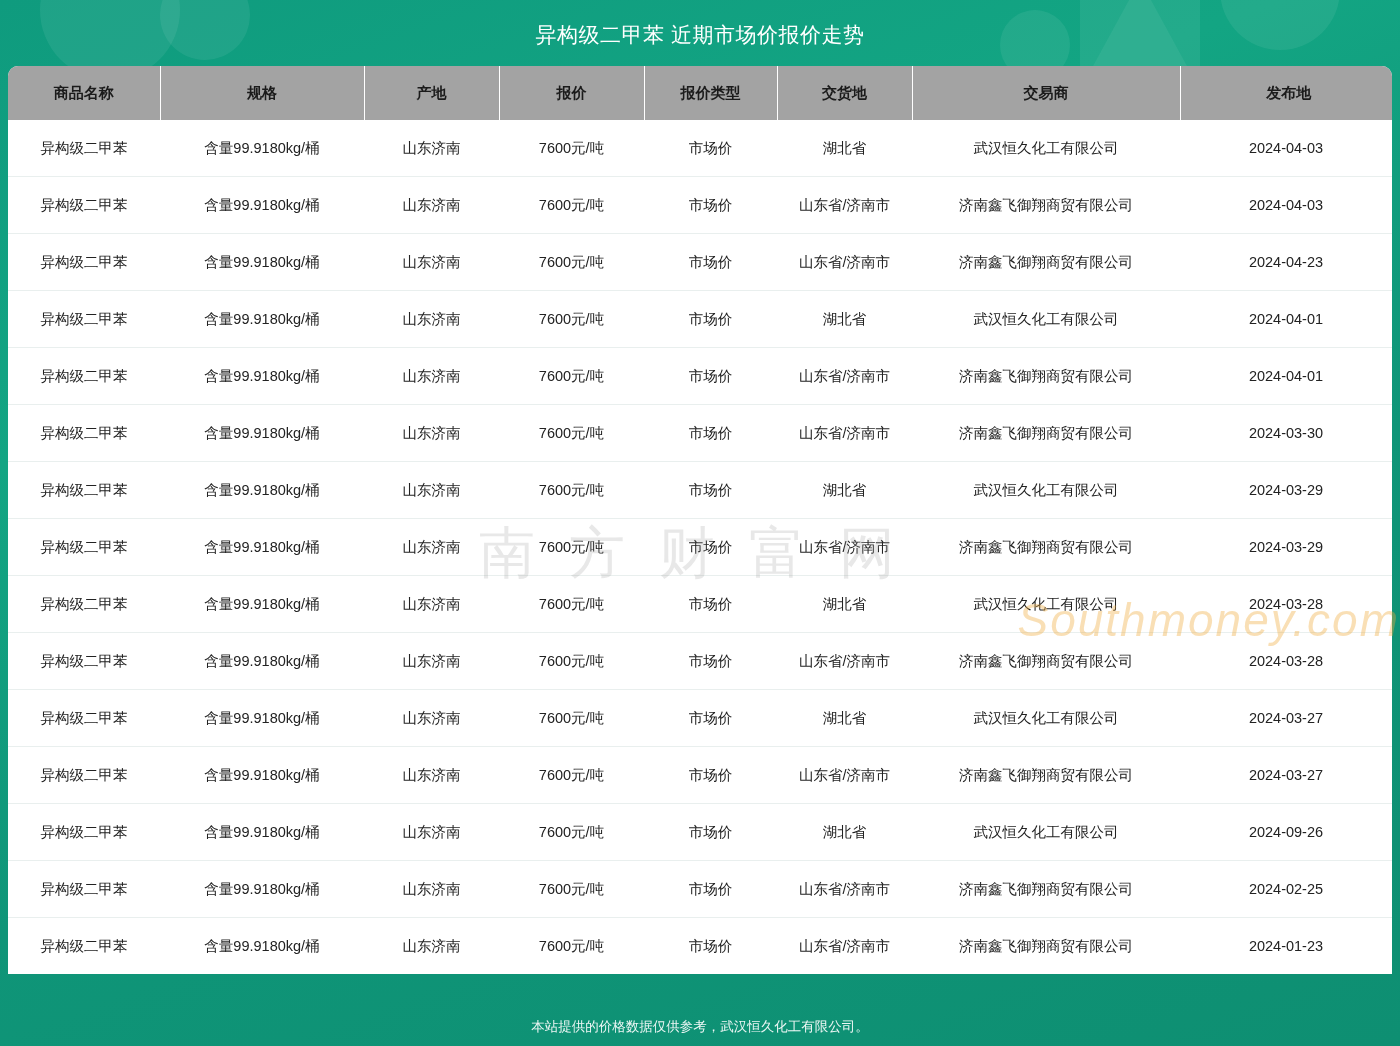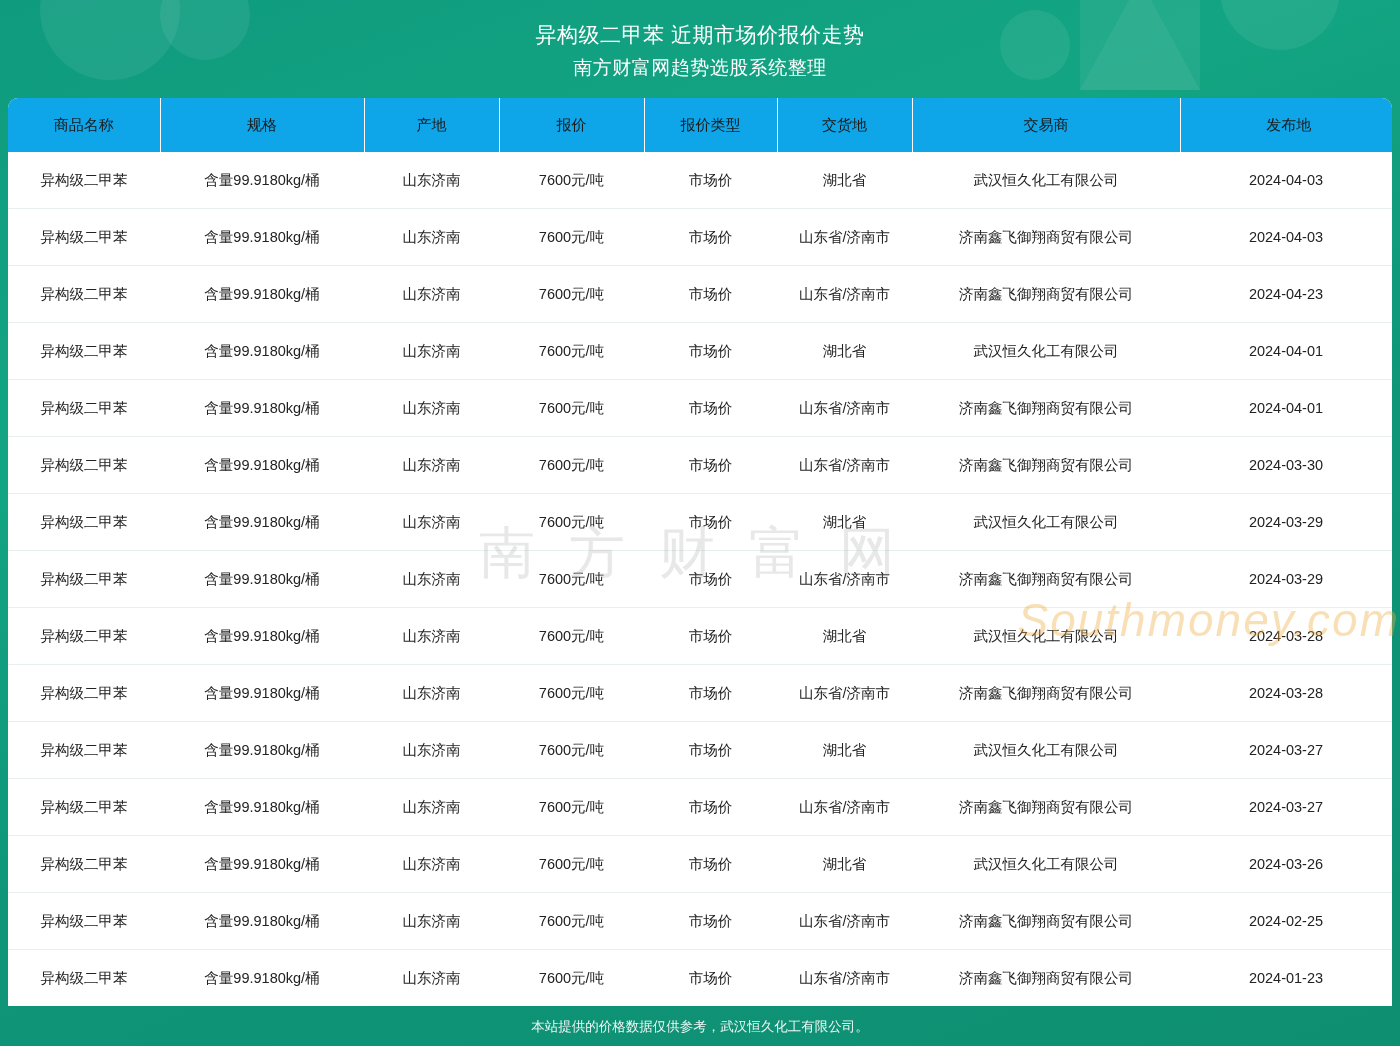--- a/index.html
+++ b/index.html
@@ -58,24 +58,24 @@
     overflow: hidden;
     z-index: 2;
   }
 
   table {
     width: 100%;
     border-collapse: collapse;
     table-layout: fixed;
   }
   thead th {
-    background: #0ea5e9;
+    background: #a3a3a3;
     color: #1b1b1b;
     font-size: 15px;
-    font-weight: normal;
+    font-weight: bold;
     height: 52px;
     text-align: center;
     border-right: 1px solid #ffffff;
   }
   thead th:last-child { border-right: none; padding-left: 6px; }
 
   tbody td {
     height: 54px;
     font-size: 14.5px;
     color: #222222;
@@ -140,21 +140,20 @@
 <div class="bg-deco">
   <div class="blob blob1"></div>
   <div class="blob blob2"></div>
   <div class="blob blob3"></div>
   <div class="blob blob4"></div>
   <div class="blob blob5"></div>
 </div>
 
 <div class="header">
   <div class="title">异构级二甲苯 近期市场价报价走势</div>
-  <div class="subtitle">南方财富网趋势选股系统整理</div>
 </div>
 
 <div class="table-wrap">
   <table>
     <colgroup>
       <col class="c0">
         <col class="c1">
         <col class="c2">
         <col class="c3">
       <col class="c4">
@@ -296,21 +295,21 @@
           <td>2024-03-27</td>
         </tr>
         <tr>
           <td>异构级二甲苯</td>
           <td>含量99.9180kg/桶</td>
           <td>山东济南</td>
           <td>7600元/吨</td>
           <td>市场价</td>
           <td>湖北省</td>
           <td>武汉恒久化工有限公司</td>
-          <td>2024-03-26</td>
+          <td>2024-09-26</td>
         </tr>
         <tr>
           <td>异构级二甲苯</td>
           <td>含量99.9180kg/桶</td>
           <td>山东济南</td>
           <td>7600元/吨</td>
           <td>市场价</td>
           <td>山东省/济南市</td>
           <td>济南鑫飞御翔商贸有限公司</td>
           <td>2024-02-25</td>

